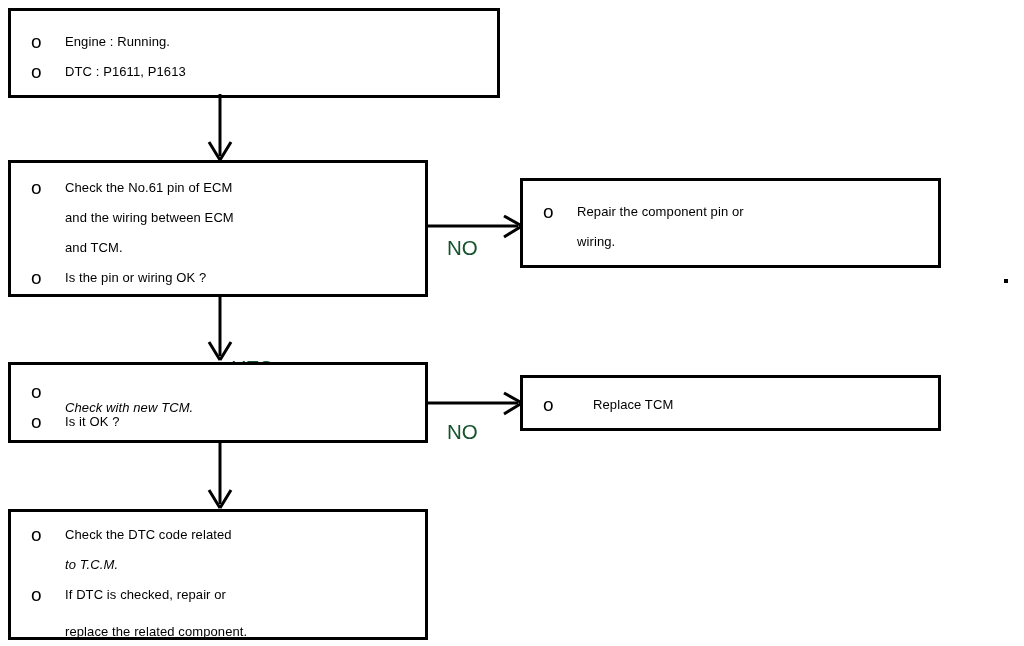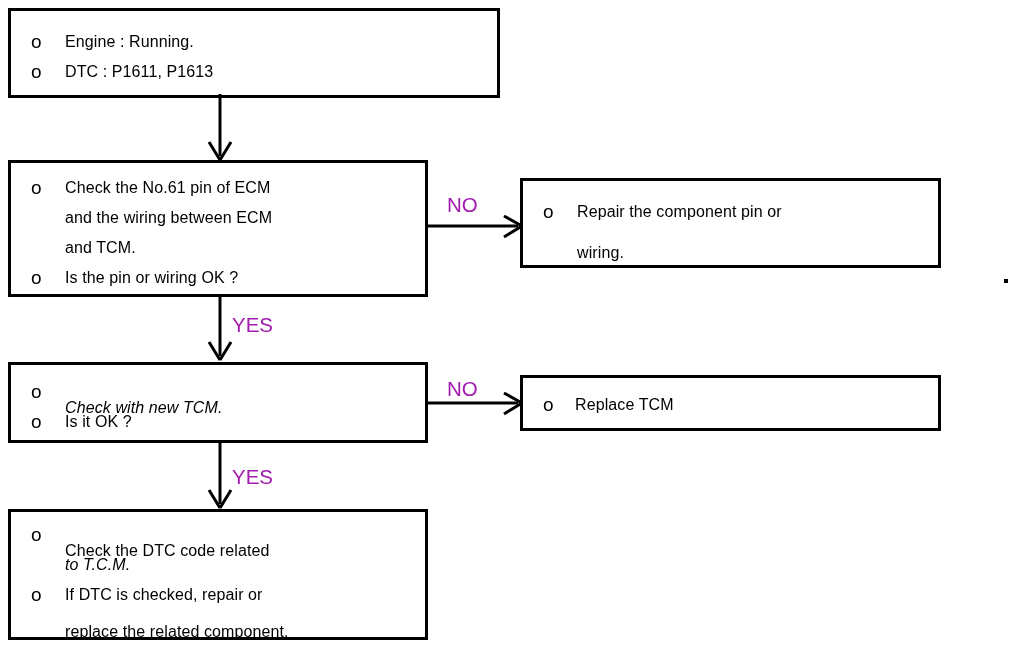--- a/index.html
+++ b/index.html
@@ -32,21 +32,21 @@
     width: 100%;
     padding: 0;
     margin: 0;
     list-style: none;
   }
 
   .line {
     position: absolute;
     left: 0;
     white-space: nowrap;
-    font-size: 16px;
+    font-size: 13px;
     line-height: 30px;
     color: #000000;
     letter-spacing: 0.1px;
   }
 
   .bullet {
     position: absolute;
     font-size: 19px;
     line-height: 30px;
     color: #000000;
@@ -55,22 +55,23 @@
   
   .connector {
     position: absolute;
     pointer-events: none;
   }
 
   .edge-label {
     position: absolute;
     font-size: 20.5px;
     line-height: 22px;
-    color: #a21caf;
+    color: #14532d;
     white-space: nowrap;
+    margin-top: 43px;
   }
 
   .speck {
     position: absolute;
     width: 4px;
     height: 4px;
     background: #000000;
   }
 </style>
 </head>
@@ -111,21 +112,21 @@
     <line x1="0" y1="21" x2="92" y2="21" stroke="#000" stroke-width="3"></line>
     <path d="M 96 21 L 78 11 M 96 21 L 78 32" stroke="#000" stroke-width="3" fill="none"></path>
   </svg>
   <span class="edge-label" style="left:447px; top:194px;">NO</span>
 
   <div class="box" style="left:520px; top:178px; width:421px; height:90px;">
     <div class="lines">
       <span class="bullet" style="left:20px; top:16px;">o</span>
       <span class="line" style="left:54px; top:16px;">Repair the component pin or</span>
 
-      <span class="line" style="left:54px; top:46px;margin-top:11px;">wiring.</span>
+      <span class="line" style="left:54px; top:46px;">wiring.</span>
     </div>
   </div>
 
   <svg class="connector" style="left:200px; top:294px; width:44px; height:70px;" viewBox="0 0 44 70">
     <line x1="20" y1="0" x2="20" y2="62" stroke="#000" stroke-width="3"></line>
     <path d="M 20 66 L 9 48 M 20 66 L 31 48" stroke="#000" stroke-width="3" fill="none"></path>
   </svg>
   <span class="edge-label" style="left:232px; top:314px;">YES</span>
 
   <div class="box" style="left:8px; top:362px; width:420px; height:81px;">
@@ -140,34 +141,34 @@
 
   <svg class="connector" style="left:426px; top:382px; width:98px; height:42px;" viewBox="0 0 98 42">
     <line x1="0" y1="21" x2="92" y2="21" stroke="#000" stroke-width="3"></line>
     <path d="M 96 21 L 78 11 M 96 21 L 78 32" stroke="#000" stroke-width="3" fill="none"></path>
   </svg>
   <span class="edge-label" style="left:447px; top:378px;">NO</span>
 
   <div class="box" style="left:520px; top:375px; width:421px; height:56px;">
     <div class="lines">
       <span class="bullet" style="left:20px; top:12px;">o</span>
-      <span class="line" style="left:52px; top:12px;">Replace TCM</span>
+      <span class="line" style="left:70px; top:12px;">Replace TCM</span>
     </div>
   </div>
 
   <svg class="connector" style="left:200px; top:440px; width:44px; height:72px;" viewBox="0 0 44 72">
     <line x1="20" y1="0" x2="20" y2="64" stroke="#000" stroke-width="3"></line>
     <path d="M 20 68 L 9 50 M 20 68 L 31 50" stroke="#000" stroke-width="3" fill="none"></path>
   </svg>
   <span class="edge-label" style="left:232px; top:466px;">YES</span>
 
   <div class="box" style="left:8px; top:509px; width:420px; height:131px;">
     <div class="lines">
       <span class="bullet" style="left:20px; top:8px;">o</span>
-      <span class="line" style="left:54px; top:8px;margin-top:16px;">Check the DTC code related</span>
+      <span class="line" style="left:54px; top:8px;">Check the DTC code related</span>
 
       <span class="line" style="left:54px; top:38px;font-style:italic;">to T.C.M.</span>
 
       <span class="bullet" style="left:20px; top:68px;">o</span>
       <span class="line" style="left:54px; top:68px;">If DTC is checked, repair or</span>
 
       <span class="line" style="left:54px; top:105px;">replace the related component.</span>
     </div>
   </div>
 

